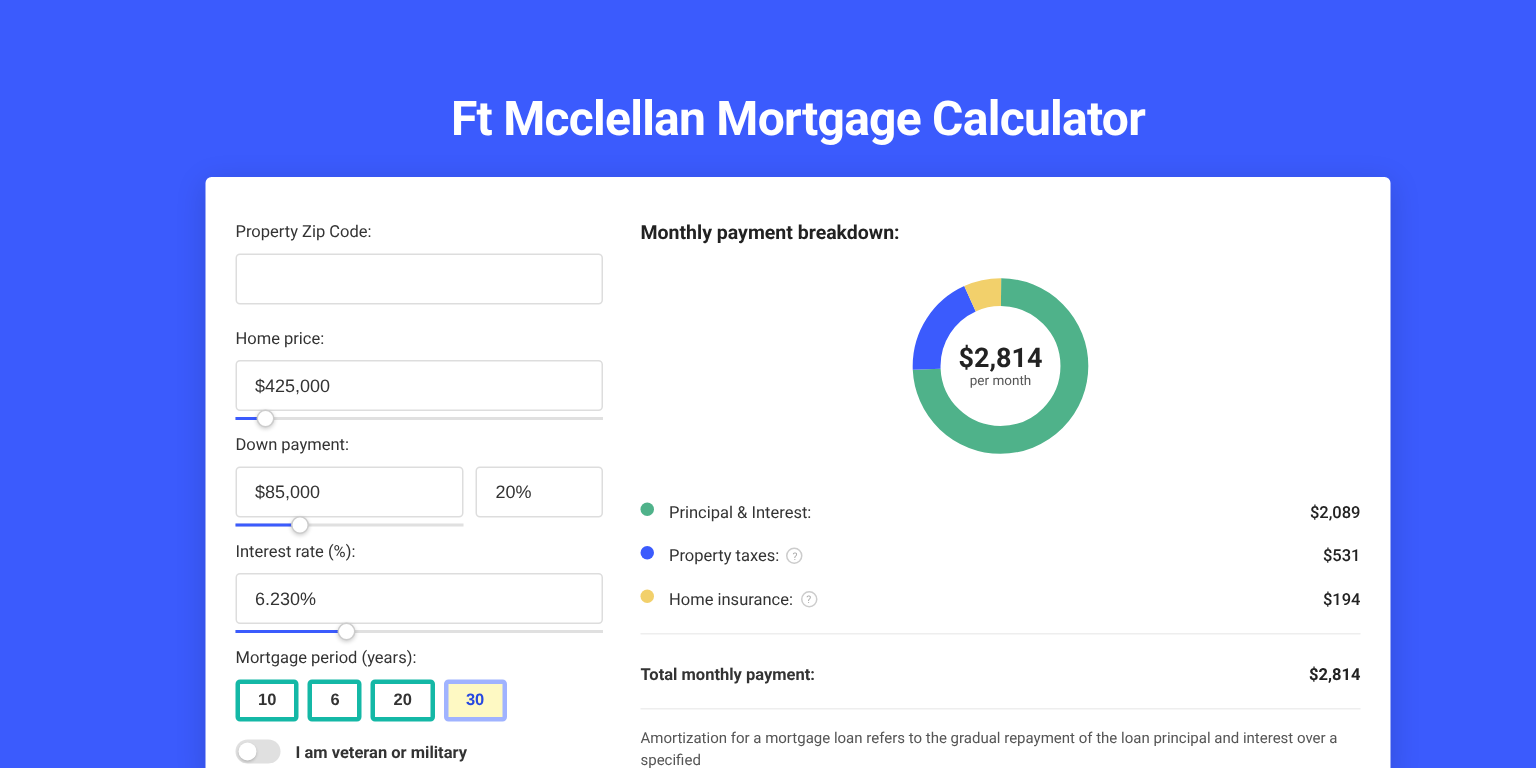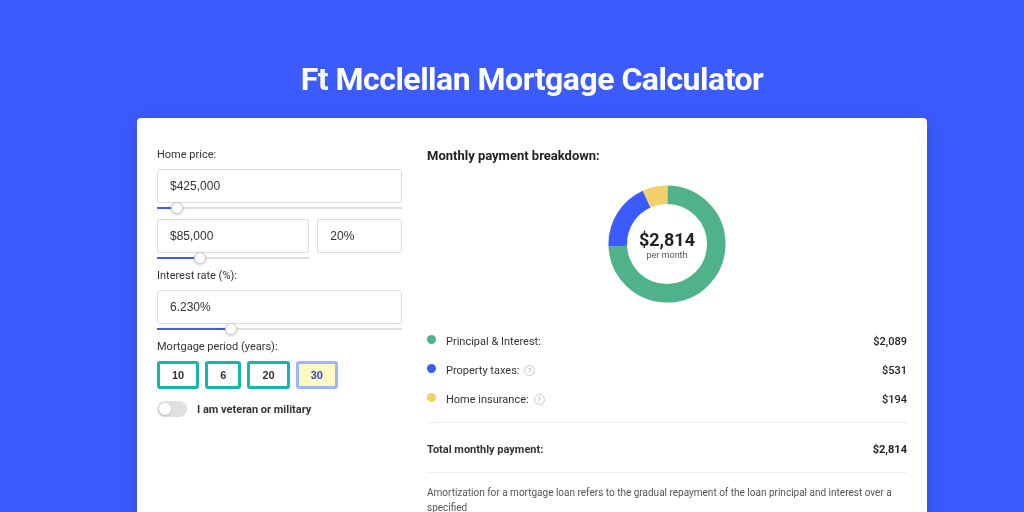--- a/index.html
+++ b/index.html
@@ -242,32 +242,37 @@
 </head>
 <body>
 
 <div class="wrapper">
   <h1 class="title">Ft Mcclellan Mortgage Calculator</h1>
   <div class="header-band"></div>
   <div class="card">
 
     <div class="left-col">
 
+      <div class="field-group">
+        <label class="field-label">Property Zip Code:</label>
+        <input class="input-box" value="" style="">
+      </div>
 
       <div class="field-group">
         <label class="field-label">Home price:</label>
         <div style="position:relative;">
           <input class="input-box" value="$425,000" style="">
           <div class="slider-track"></div>
           <div class="slider-fill" id="hp-fill" style="width: 8%;"></div>
           <div class="slider-thumb" id="hp-thumb" style="left: calc(8% - 6px);"></div>
         </div>
       </div>
 
       <div class="field-group">
+        <label class="field-label">Down payment:</label>
         <div class="two-col">
           <div class="input-wrap" style="position:relative;">
             <input class="input-box" value="$85,000" style="">
             <div class="slider-track"></div>
             <div class="slider-fill" id="dp-fill" style="width: 28%;"></div>
             <div class="slider-thumb" id="dp-thumb" style="left: calc(28% - 6px);"></div>
           </div>
           <div class="input-wrap">
             <input class="input-box" value="20%" style="">
           </div>

